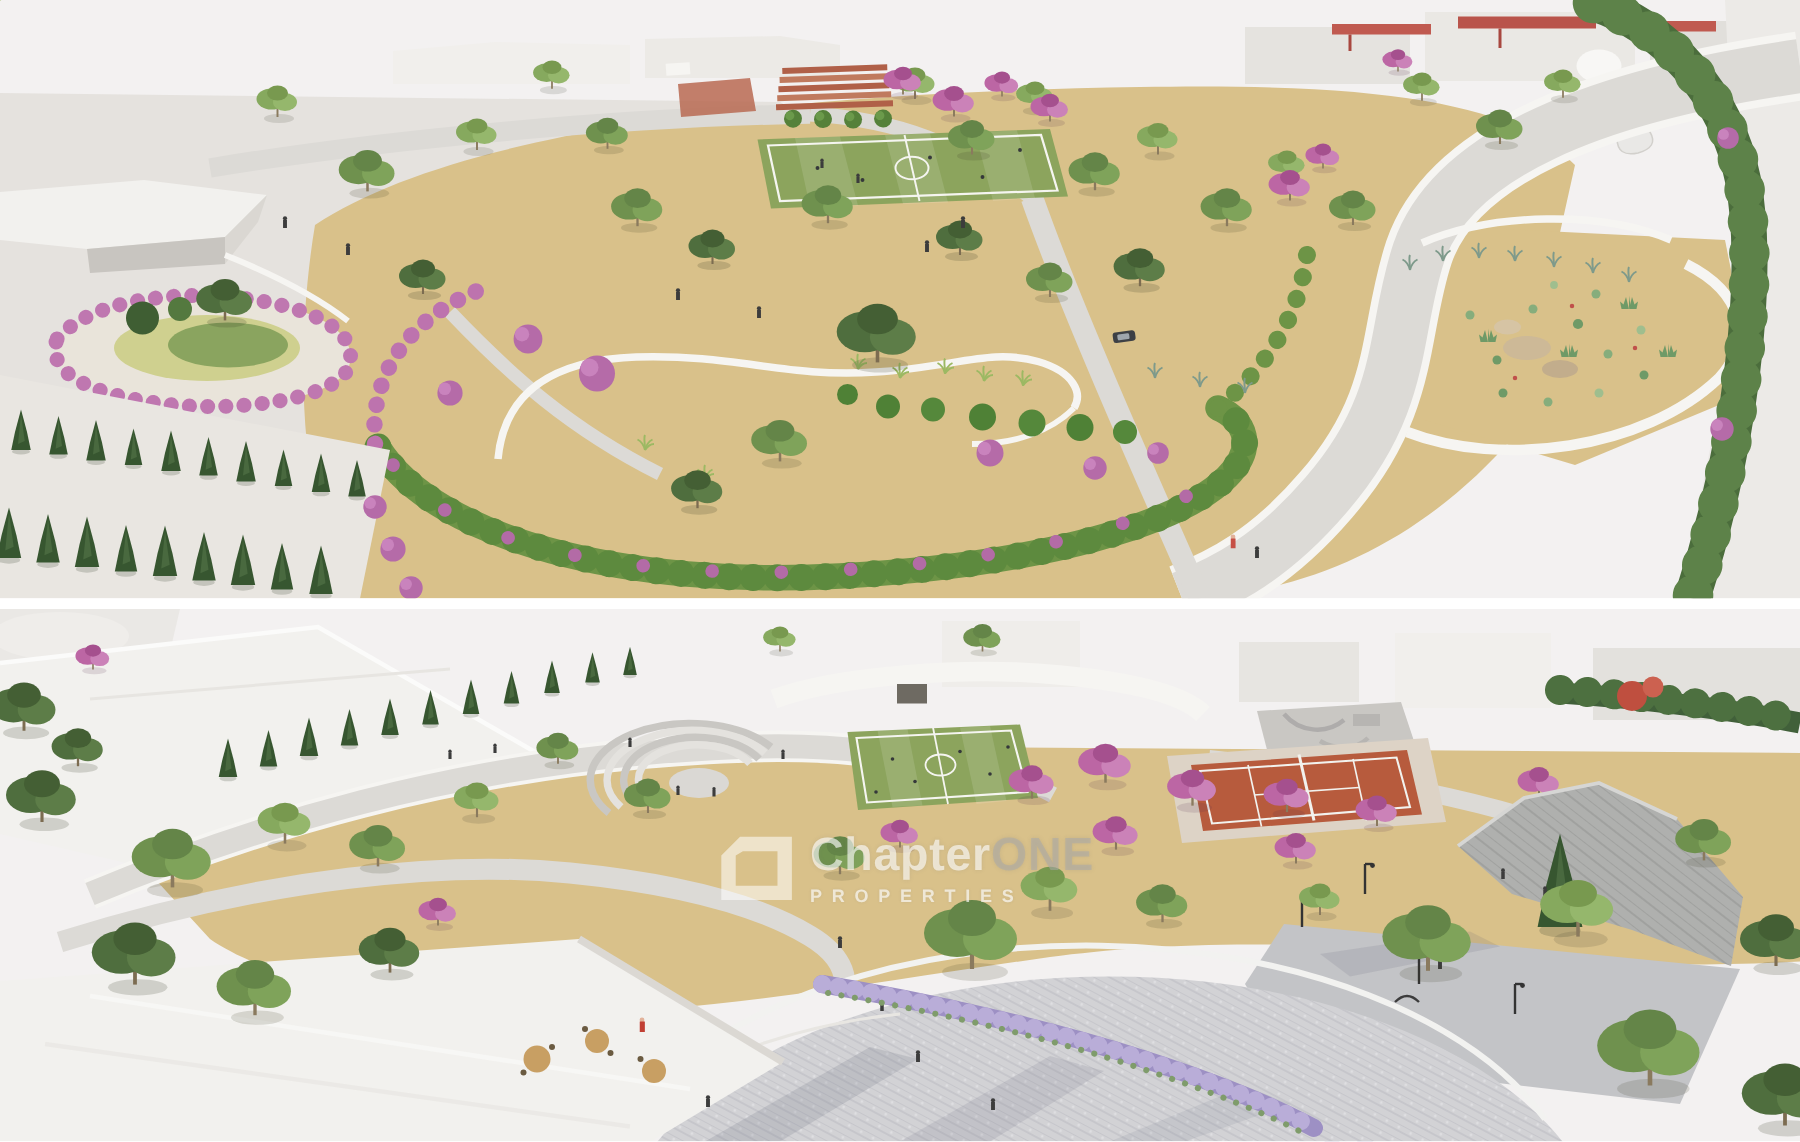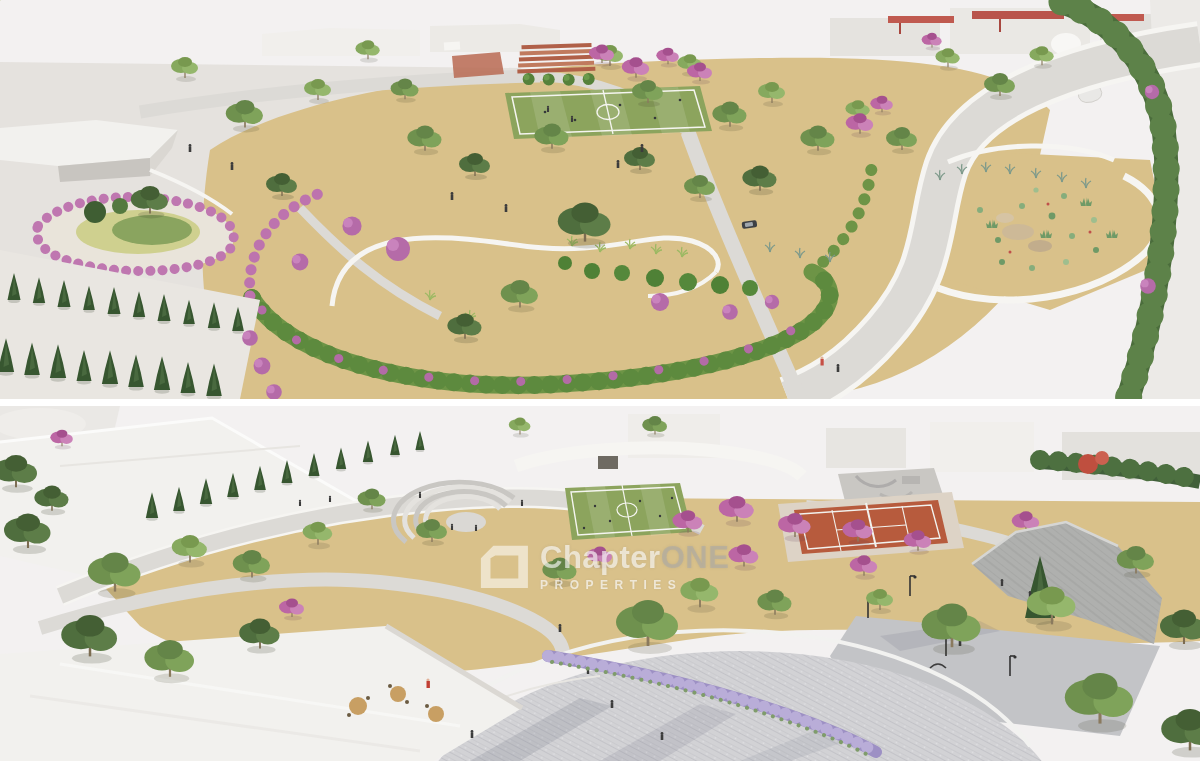--- a/index.html
+++ b/index.html
@@ -16,21 +16,21 @@
   .divider{position:absolute;left:0;top:399px;width:1200px;height:7px;background:#ffffff;}
   .topline{position:absolute;left:0;top:0;width:1200px;height:2px;background:#d3d1cf;opacity:.7;}
 
   .f-sky{fill:var(--sky);} .f-sand{fill:var(--sand);}
   .s-path{stroke:var(--path);fill:none;} .f-grass{fill:var(--grass_field);}
   .s-shrub{stroke:var(--shrub);fill:none;}
   .f-clay{fill:var(--tennis_clay);} .f-red{fill:var(--terrace_red);} .s-wall{stroke:var(--wall_white);fill:none;}
   .f-roof{fill:var(--roof_white);}
   .s-lav{stroke:var(--lavender);fill:none;}
 
-  .watermark{position:absolute;left:474px;top:542px;display:flex;align-items:flex-start;gap:10px;
+  .watermark{position:absolute;left:474px;top:554px;display:flex;align-items:flex-start;gap:10px;
              pointer-events:none;z-index:5;}
   .wm-logo{width:56px;height:48px;}
   .wm-textcol{display:flex;flex-direction:column;}
   .wm-brand{font-size:31px;font-weight:bold;line-height:1.05;letter-spacing:.5px;
             color:rgba(255,255,255,.62);text-shadow:0 0 3px rgba(120,120,120,.18);white-space:nowrap;}
   .wm-one{color:rgba(170,170,170,.55);}
   .wm-sub{margin-top:3px;font-size:12px;font-weight:bold;letter-spacing:6.5px;
           color:rgba(255,255,255,.66);text-shadow:0 0 2px rgba(120,120,120,.15);}
 </style>
 </head>

